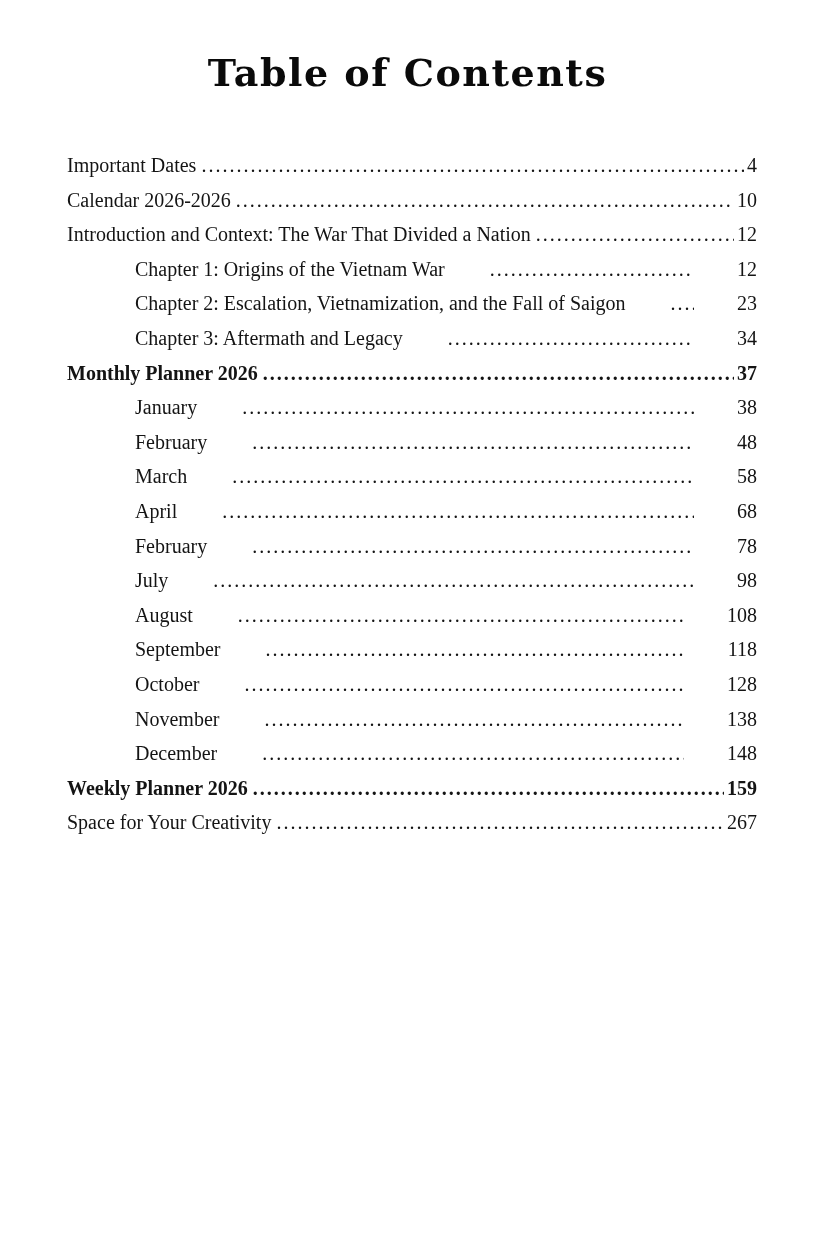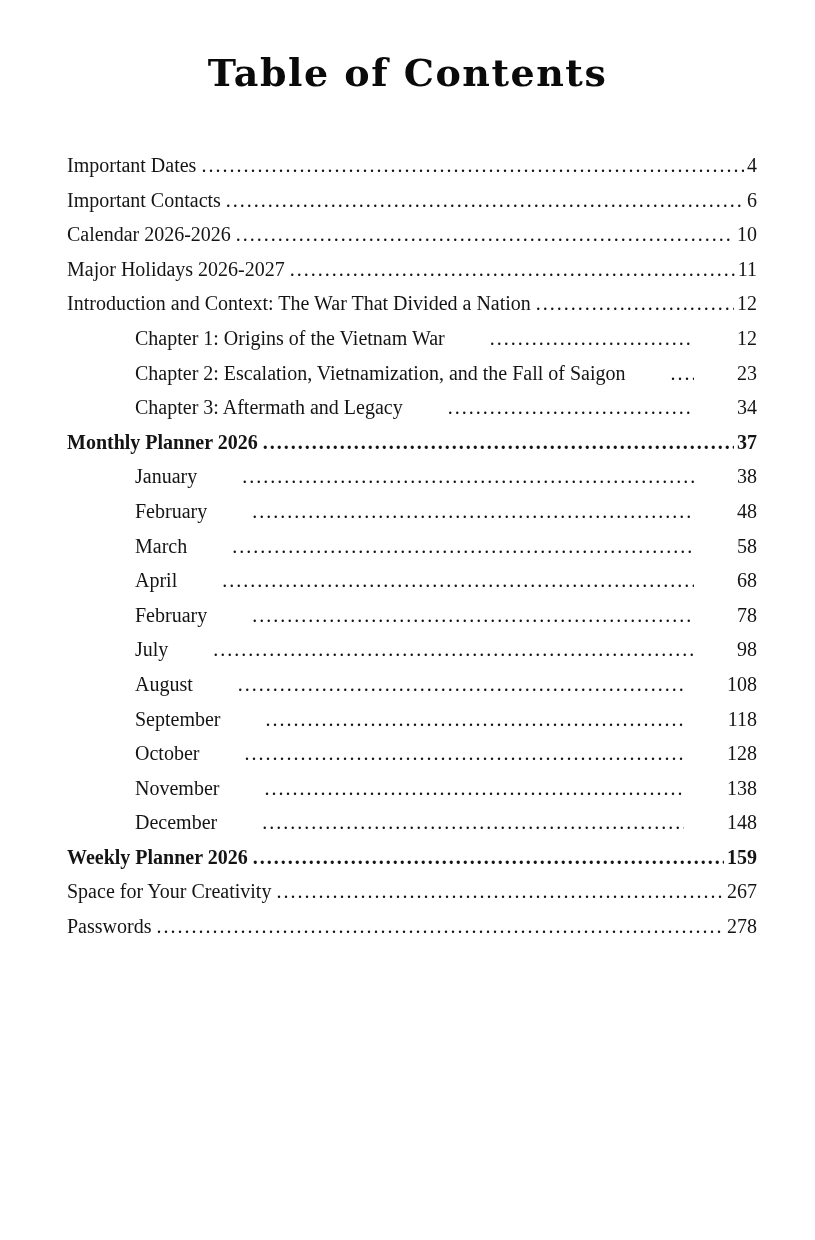--- a/index.html
+++ b/index.html
@@ -90,37 +90,27 @@
 
   <div class="doc-title">Table of Contents</div>
 
   <div class="toc">
   <div class="toc-row level-0">
     <span class="toc-label">Important Dates</span>
     <span class="toc-dots"></span>
     <span class="toc-page">4</span>
   </div>
 
-  <div class="toc-row level-0">
-    <span class="toc-label">Important Contacts</span>
-    <span class="toc-dots"></span>
-    <span class="toc-page">6</span>
-  </div>
 
   <div class="toc-row level-0">
     <span class="toc-label">Calendar 2026-2026</span>
     <span class="toc-dots"></span>
     <span class="toc-page">10</span>
   </div>
 
-  <div class="toc-row level-0">
-    <span class="toc-label">Major Holidays 2026-2027</span>
-    <span class="toc-dots"></span>
-    <span class="toc-page">11</span>
-  </div>
 
   <div class="toc-row level-0">
     <span class="toc-label">Introduction and Context: The War That Divided a Nation</span>
     <span class="toc-dots"></span>
     <span class="toc-page">12</span>
   </div>
 
   <div class="toc-row level-1">
     <span class="toc-label">Chapter 1: Origins of the Vietnam War</span>
     <span class="toc-dots"></span>
@@ -217,23 +207,18 @@
     <span class="toc-dots"></span>
     <span class="toc-page">159</span>
   </div>
 
   <div class="toc-row level-0">
     <span class="toc-label">Space for Your Creativity</span>
     <span class="toc-dots"></span>
     <span class="toc-page">267</span>
   </div>
 
-  <div class="toc-row level-0">
-    <span class="toc-label">Passwords</span>
-    <span class="toc-dots"></span>
-    <span class="toc-page">278</span>
-  </div>
 
 </div>
 
   <div class="footer-page-number">3</div>
 
 </div>
 
 </body></html>

